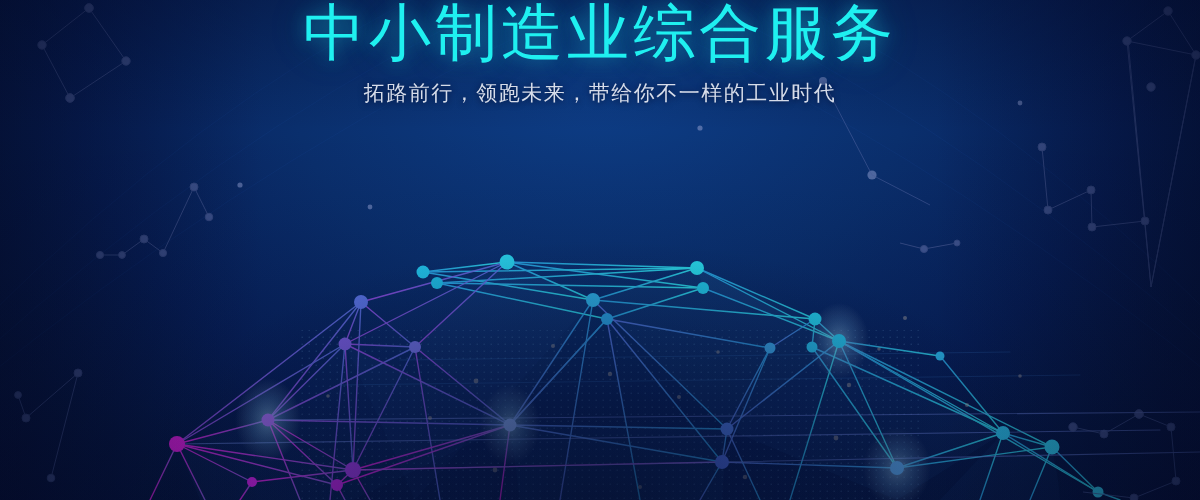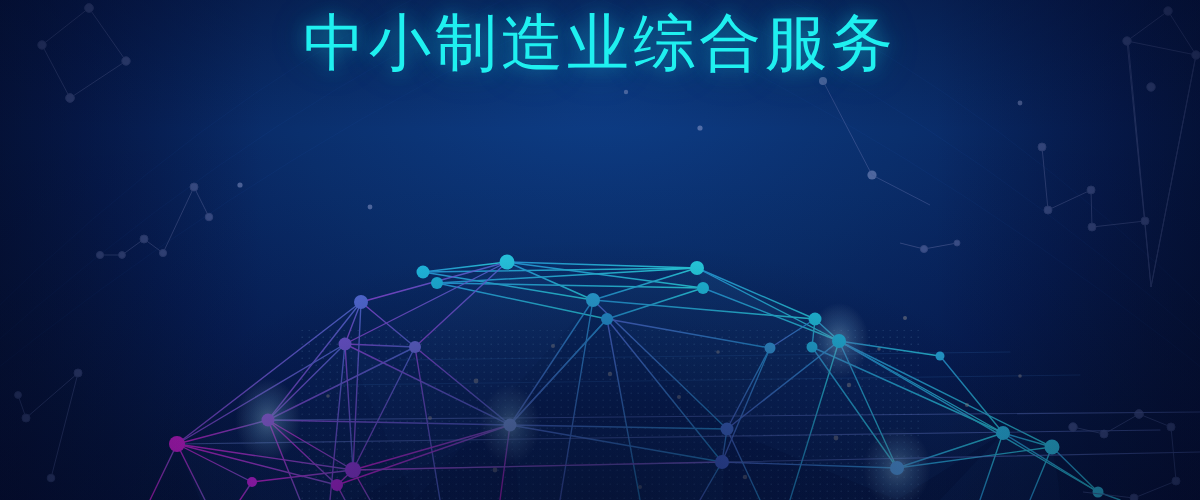--- a/index.html
+++ b/index.html
@@ -36,21 +36,21 @@
   .art{position:absolute; inset:0; width:1200px; height:500px;}
 
   
   .text-wrap{
     position:absolute; left:0; right:0; top:0;
     text-align:center;
     z-index:40;
     pointer-events:none;
   }
   .title{
-    margin:10px;
+    margin:0;
     font-family:"Liberation Sans","DejaVu Sans",sans-serif;
     font-size:62px;
     line-height:1.05;
     font-weight:300;
     letter-spacing:4px;
     color:#1ff0f0;
     text-shadow:0 0 18px rgba(26,226,240,0.45), 0 0 40px rgba(20,160,220,0.30);
     -webkit-font-smoothing:antialiased;
   }
   .subtitle{
@@ -373,15 +373,16 @@
         <path d="M823,81 L872,175"></path>
         <path d="M872,175 L930,205"></path>
       </g>
     </g>
   </svg>
 
   <div class="bg-vignette"></div>
 
   <div class="text-wrap">
     <h1 class="title">中小制造业综合服务</h1>
+    <p class="subtitle">拓路前行，领跑未来，带给你不一样的工业时代</p>
   </div>
 
 </div>
 
 </body></html>

